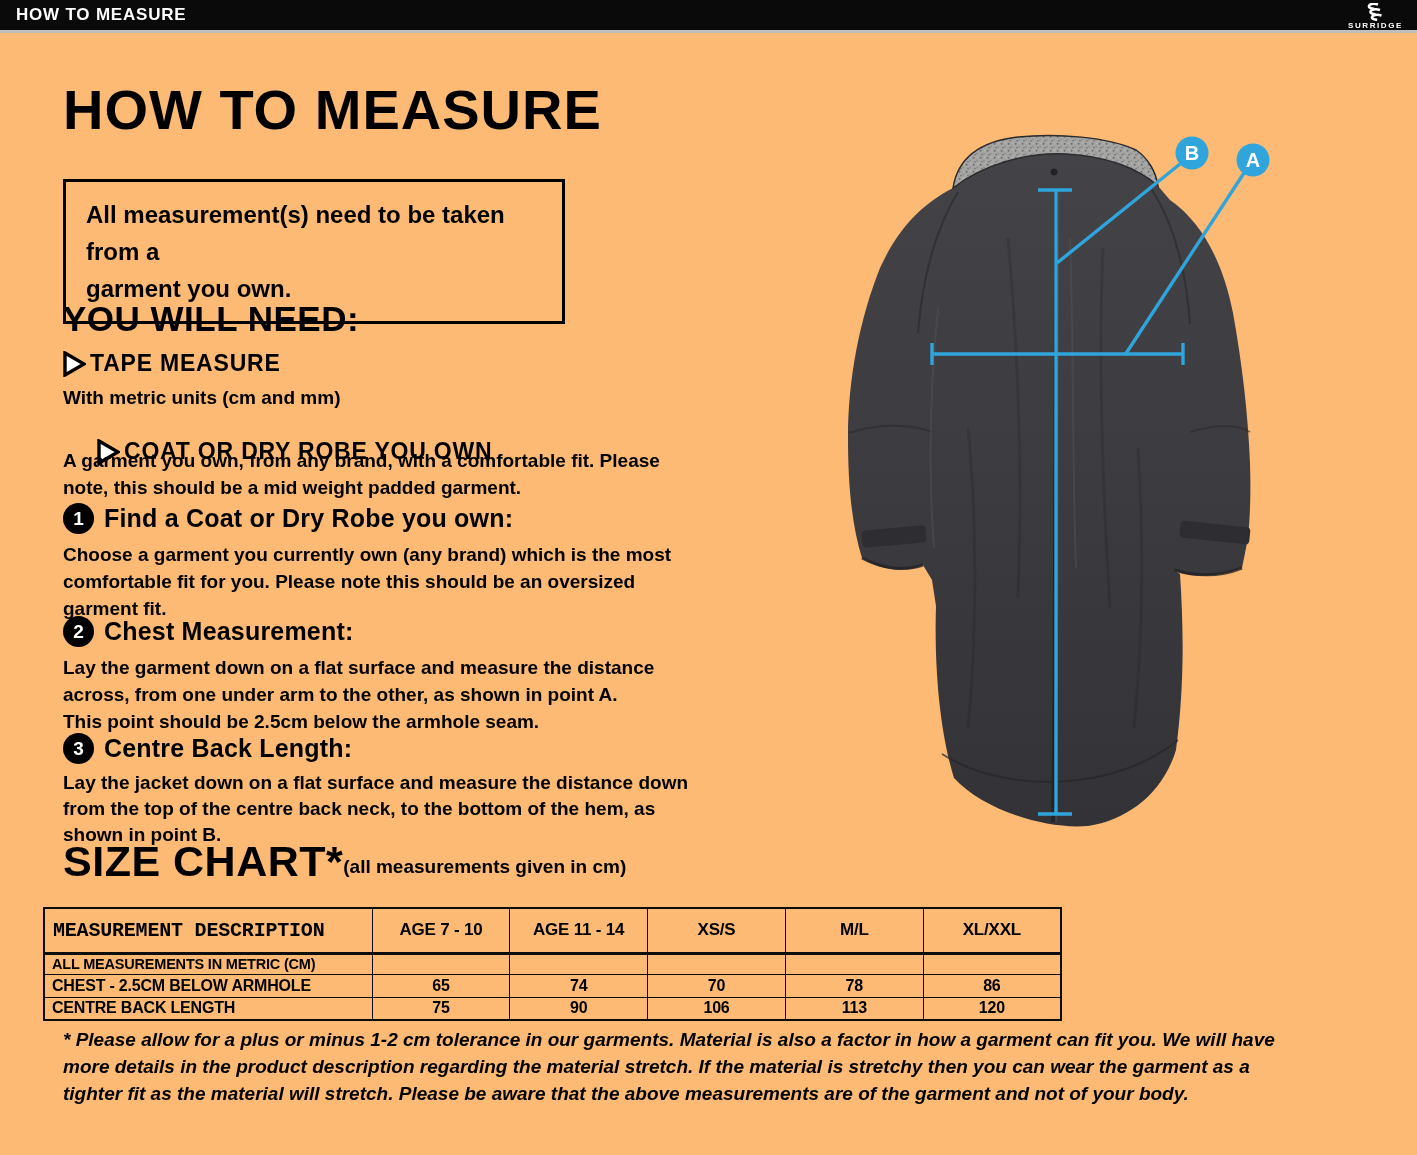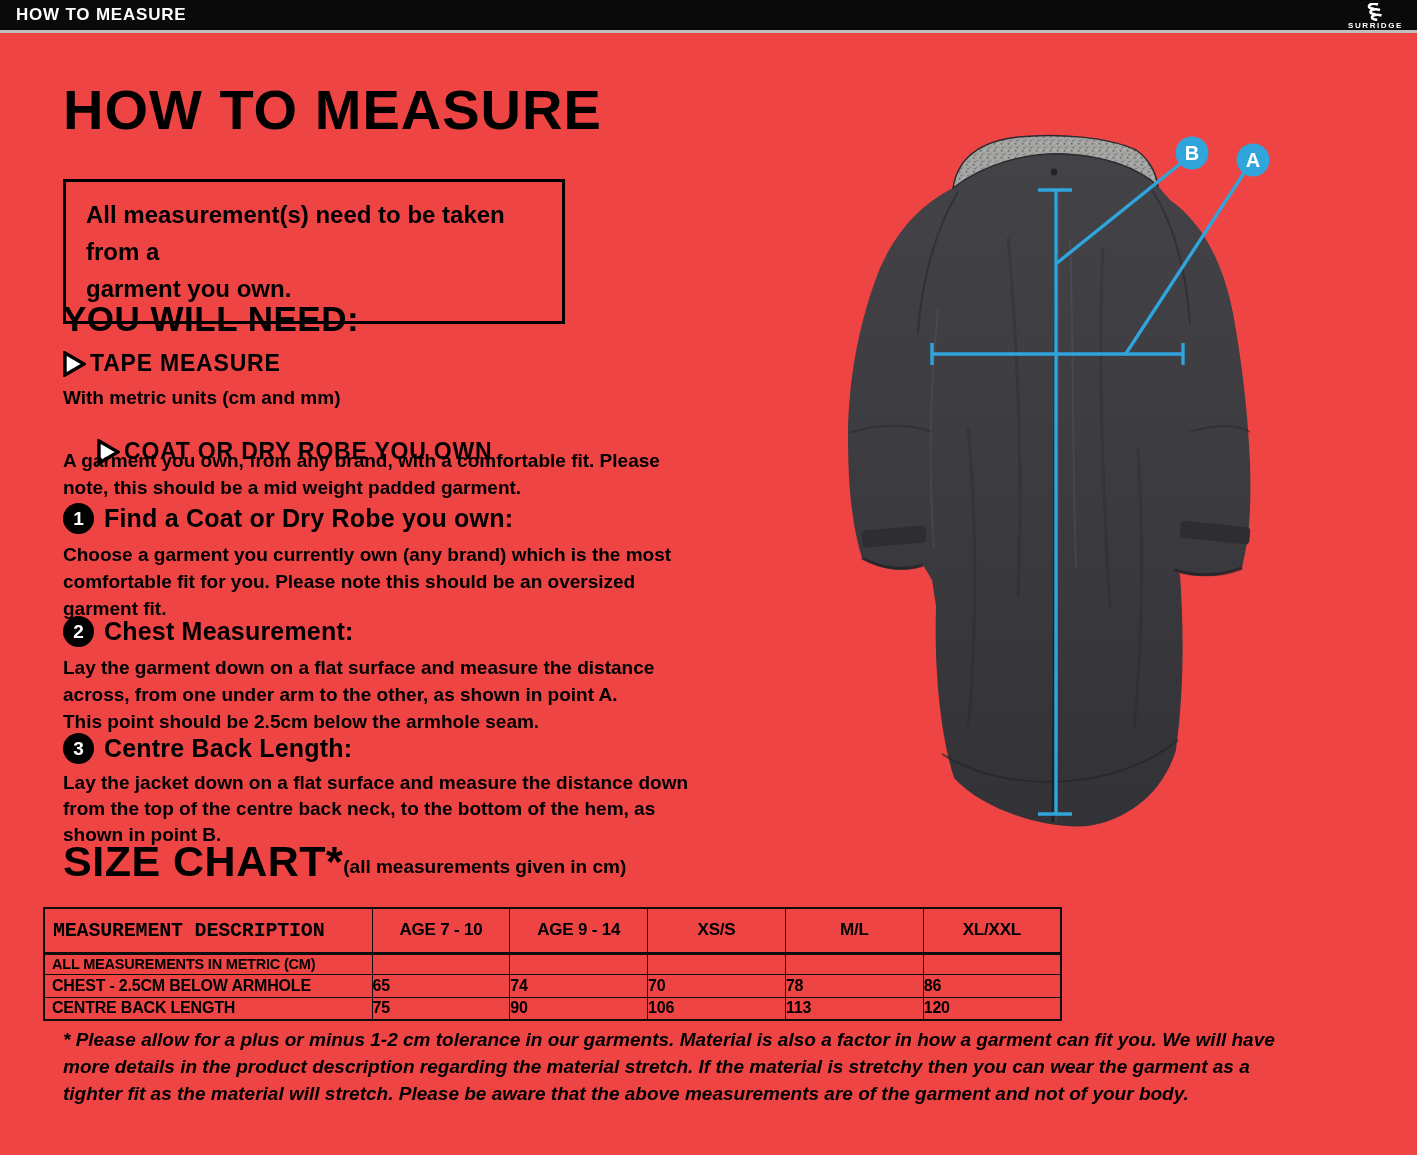--- a/index.html
+++ b/index.html
@@ -1,19 +1,19 @@
 <!DOCTYPE html>
 <html><head>
 <meta charset="utf-8">
 <style>
   * { margin:0; padding:0; box-sizing:border-box; }
   html,body { background:#fff; }
   .page {
     position:relative; width:1417px; height:1155px; overflow:hidden;
-    background:#ef4444; font-family:"Liberation Sans", sans-serif; color:#000;
+    background:#fdba74; font-family:"Liberation Sans", sans-serif; color:#000;
   }
   
   .topbar {
     position:absolute; left:0; top:0; width:1417px; height:30px;
     background:#0a0a0a; display:flex; align-items:center; justify-content:space-between;
     padding:0 14px 0 16px;
   }
   .topbar-title { color:#fff; font-size:17px; font-weight:bold; letter-spacing:.8px; }
   .topbar-divider { position:absolute; left:0; top:30px; width:1417px; height:3px; background:#bfbfbf; }
   .brand { display:flex; flex-direction:column; align-items:center; line-height:1; margin-top:2px; }
@@ -53,21 +53,21 @@
   table.size-chart th, table.size-chart td {
     border:1px solid #0d0d0d; vertical-align:middle; letter-spacing:-.2px;
   }
   table.size-chart col.c0 { width:328px; }
   table.size-chart col.cn { width:137.8px; }
   tr.hdr th { height:45px; font-size:17px; font-weight:bold; text-align:center; border-bottom:3px solid #0d0d0d; }
   tr.hdr th.desc { font-size:20px; text-align:left; padding-left:8px;font-family:Liberation Mono, monospace; }
   tr.r-metric td { height:21px; font-size:14.5px; font-weight:bold; }
   tr.r-data td { height:23px; font-size:16px; font-weight:bold; }
   td.lbl { text-align:left; padding-left:7px; }
-  td.val { font-weight:normal; font-size:15px; }
+  td.val { text-align:center; font-weight:normal; font-size:15px; }
   .footnote {
     position:absolute; left:63px; top:1026px; width:1340px;
     font-size:19px; font-weight:bold; font-style:italic; line-height:27px; white-space:pre-line;
   }
   
   .diagram { position:absolute; left:818px; top:128px; width:460px; height:704px; }
 </style>
 </head>
 <body>
 
@@ -147,21 +147,21 @@
         <col class="cn">
         <col class="cn">
         <col class="cn">
         <col class="cn">
         <col class="cn">
     </colgroup>
     <tbody>
         <tr class="hdr">
       <th class="desc">MEASUREMENT DESCRIPTION</th>
       <th>AGE 7 - 10</th>
-      <th>AGE 9 - 14</th>
+      <th>AGE 11 - 14</th>
       <th>XS/S</th>
       <th>M/L</th>
       <th>XL/XXL</th>
     </tr>
     <tr class="r-metric">
       <td class="lbl">ALL MEASUREMENTS IN METRIC (CM)</td>
       <td class="val"></td>
       <td class="val"></td>
       <td class="val"></td>
       <td class="val"></td>

